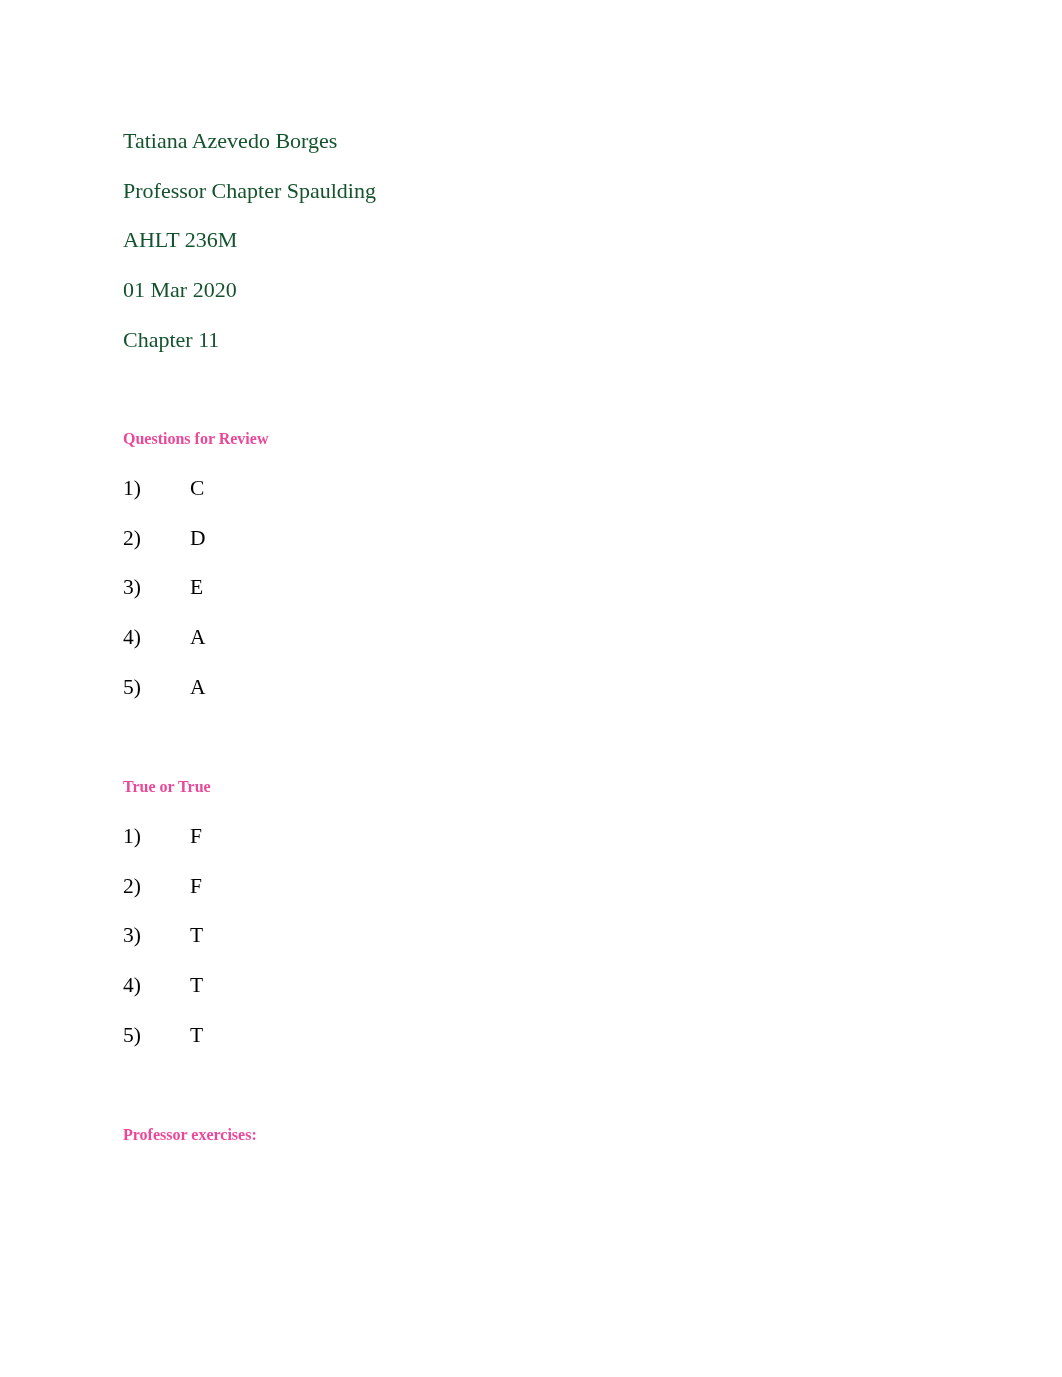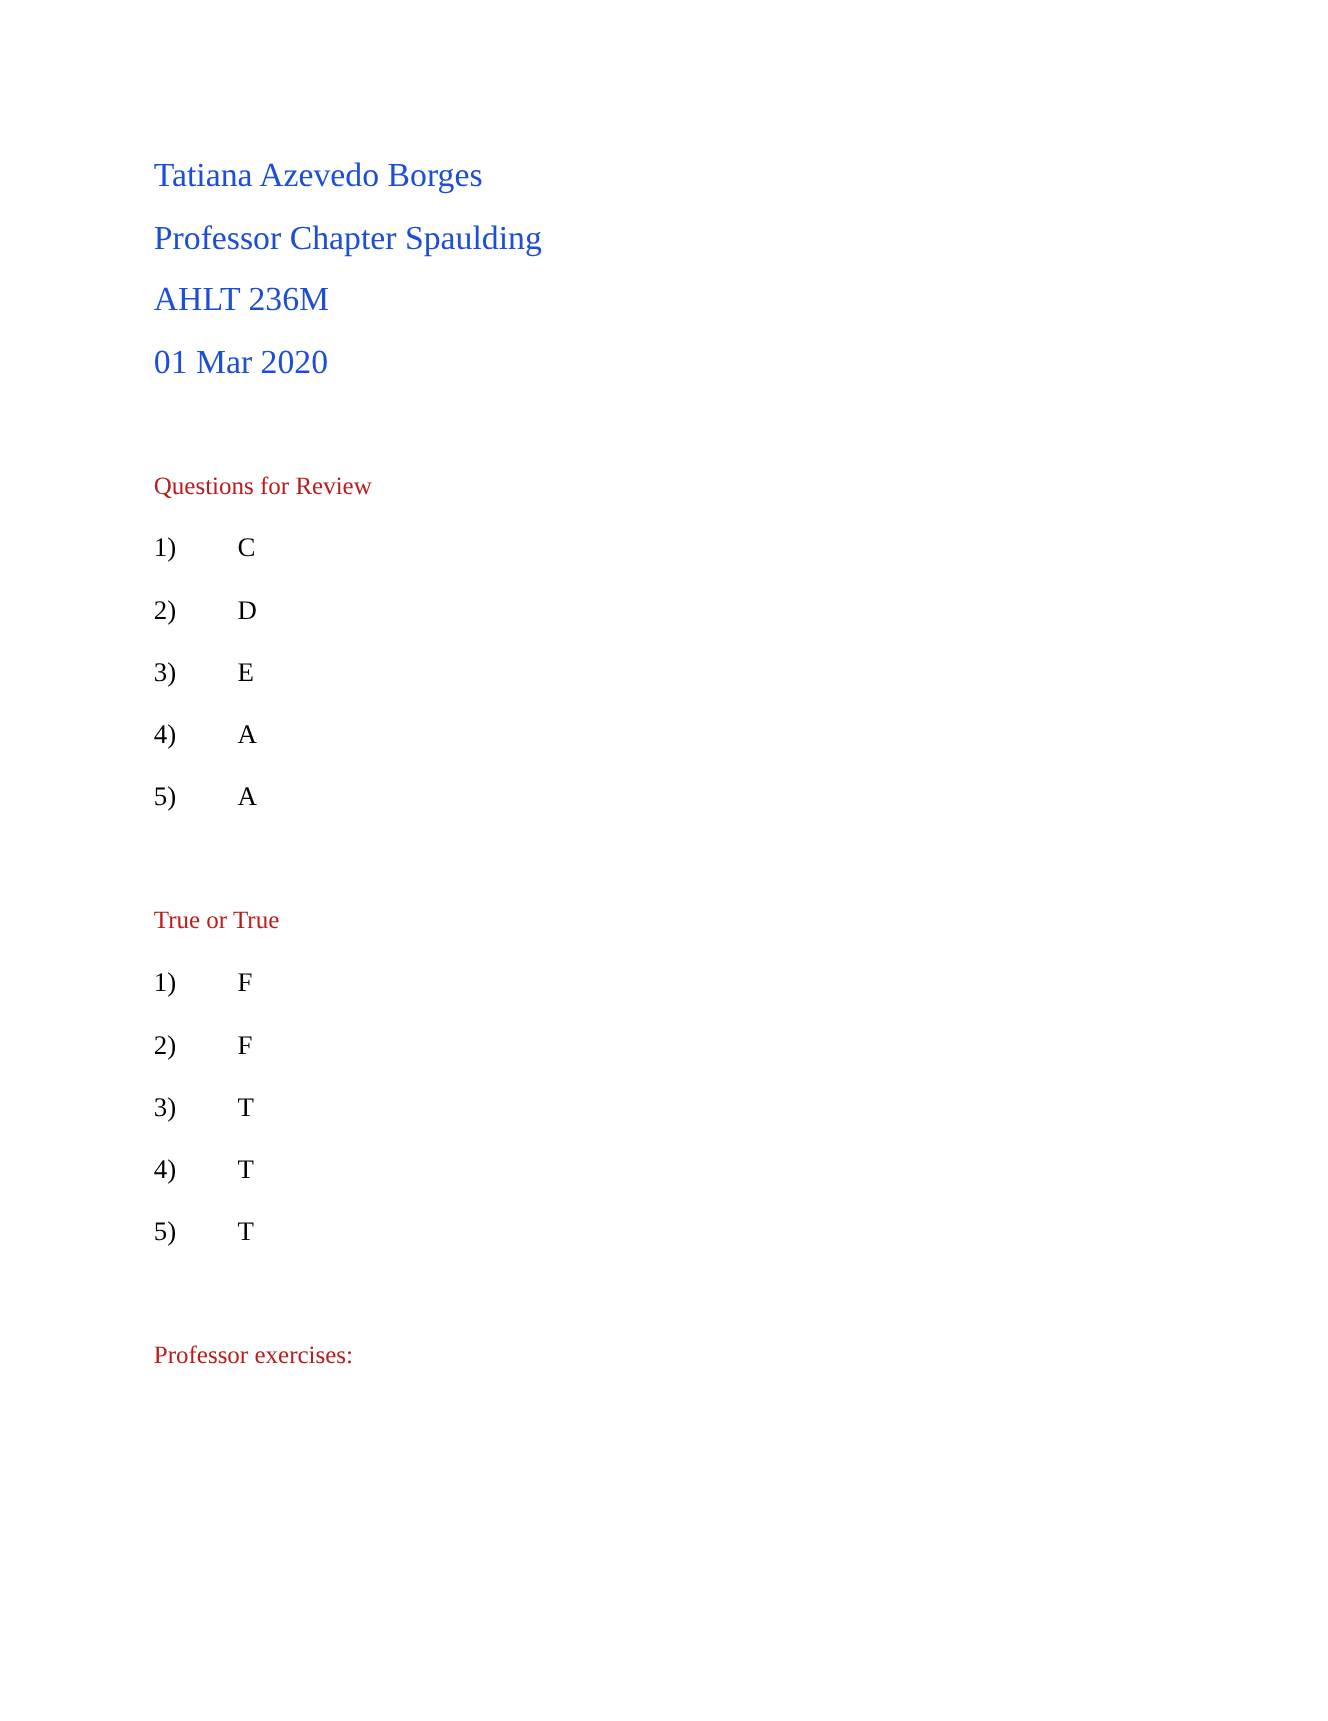--- a/index.html
+++ b/index.html
@@ -16,30 +16,30 @@
     font-family: "Liberation Serif", "DejaVu Serif", serif;
     color: #000000;
   }
   .content {
     position: absolute;
     left: 123px;
     top: 116px;
     width: 820px;
   }
   .line {
-    font-size: 27px;
+    font-size: 22px;
     line-height: 49.7px;
-    color: #1d4ed8;
+    color: #14532d;
     white-space: pre;
   }
   .heading {
-    font-size: 20px;
+    font-size: 16px;
     line-height: 49.7px;
-    font-weight: normal;
-    color: #b91c1c;
+    font-weight: bold;
+    color: #ec4899;
     white-space: pre;
   }
   .spacer {
     height: 49.7px;
   }
   .answer-row {
     display: flex;
     font-size: 21.5px;
     line-height: 49.7px;
     color: #000000;
@@ -56,20 +56,21 @@
 </head>
 <body>
 
 <div class="page">
   <div class="content">
 
     <div class="line">Tatiana Azevedo Borges</div>
     <div class="line">Professor Chapter Spaulding</div>
     <div class="line">AHLT 236M</div>
     <div class="line">01 Mar 2020</div>
+    <div class="line">Chapter 11</div>
 
     <div class="spacer"></div>
 
     <div class="heading">Questions for Review</div>
 
     <div class="answer-row">
       <span class="answer-num">1)</span>
       <span class="answer-val">C</span>
     </div>
     <div class="answer-row">

